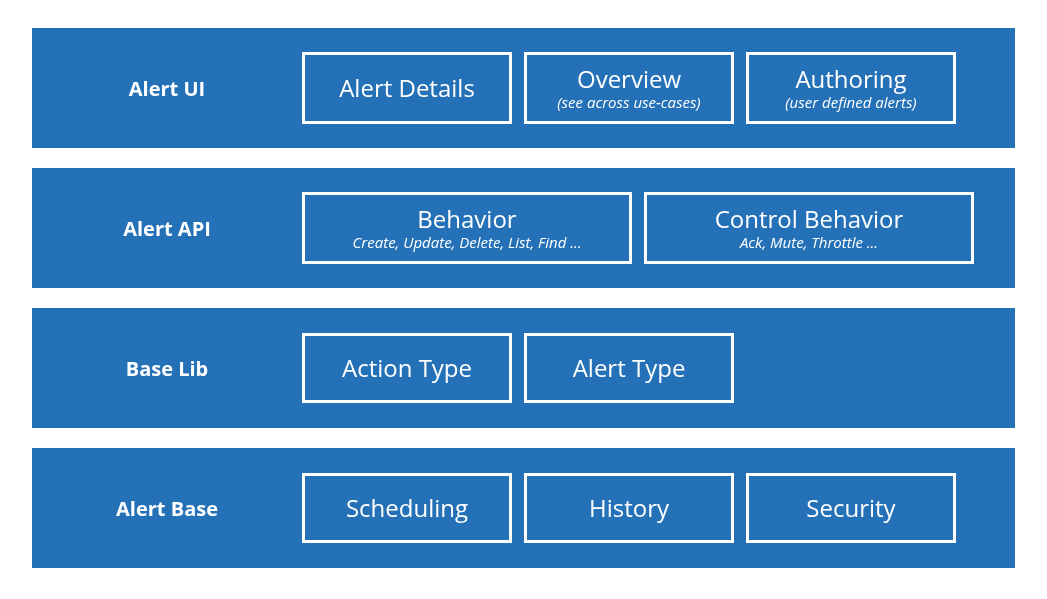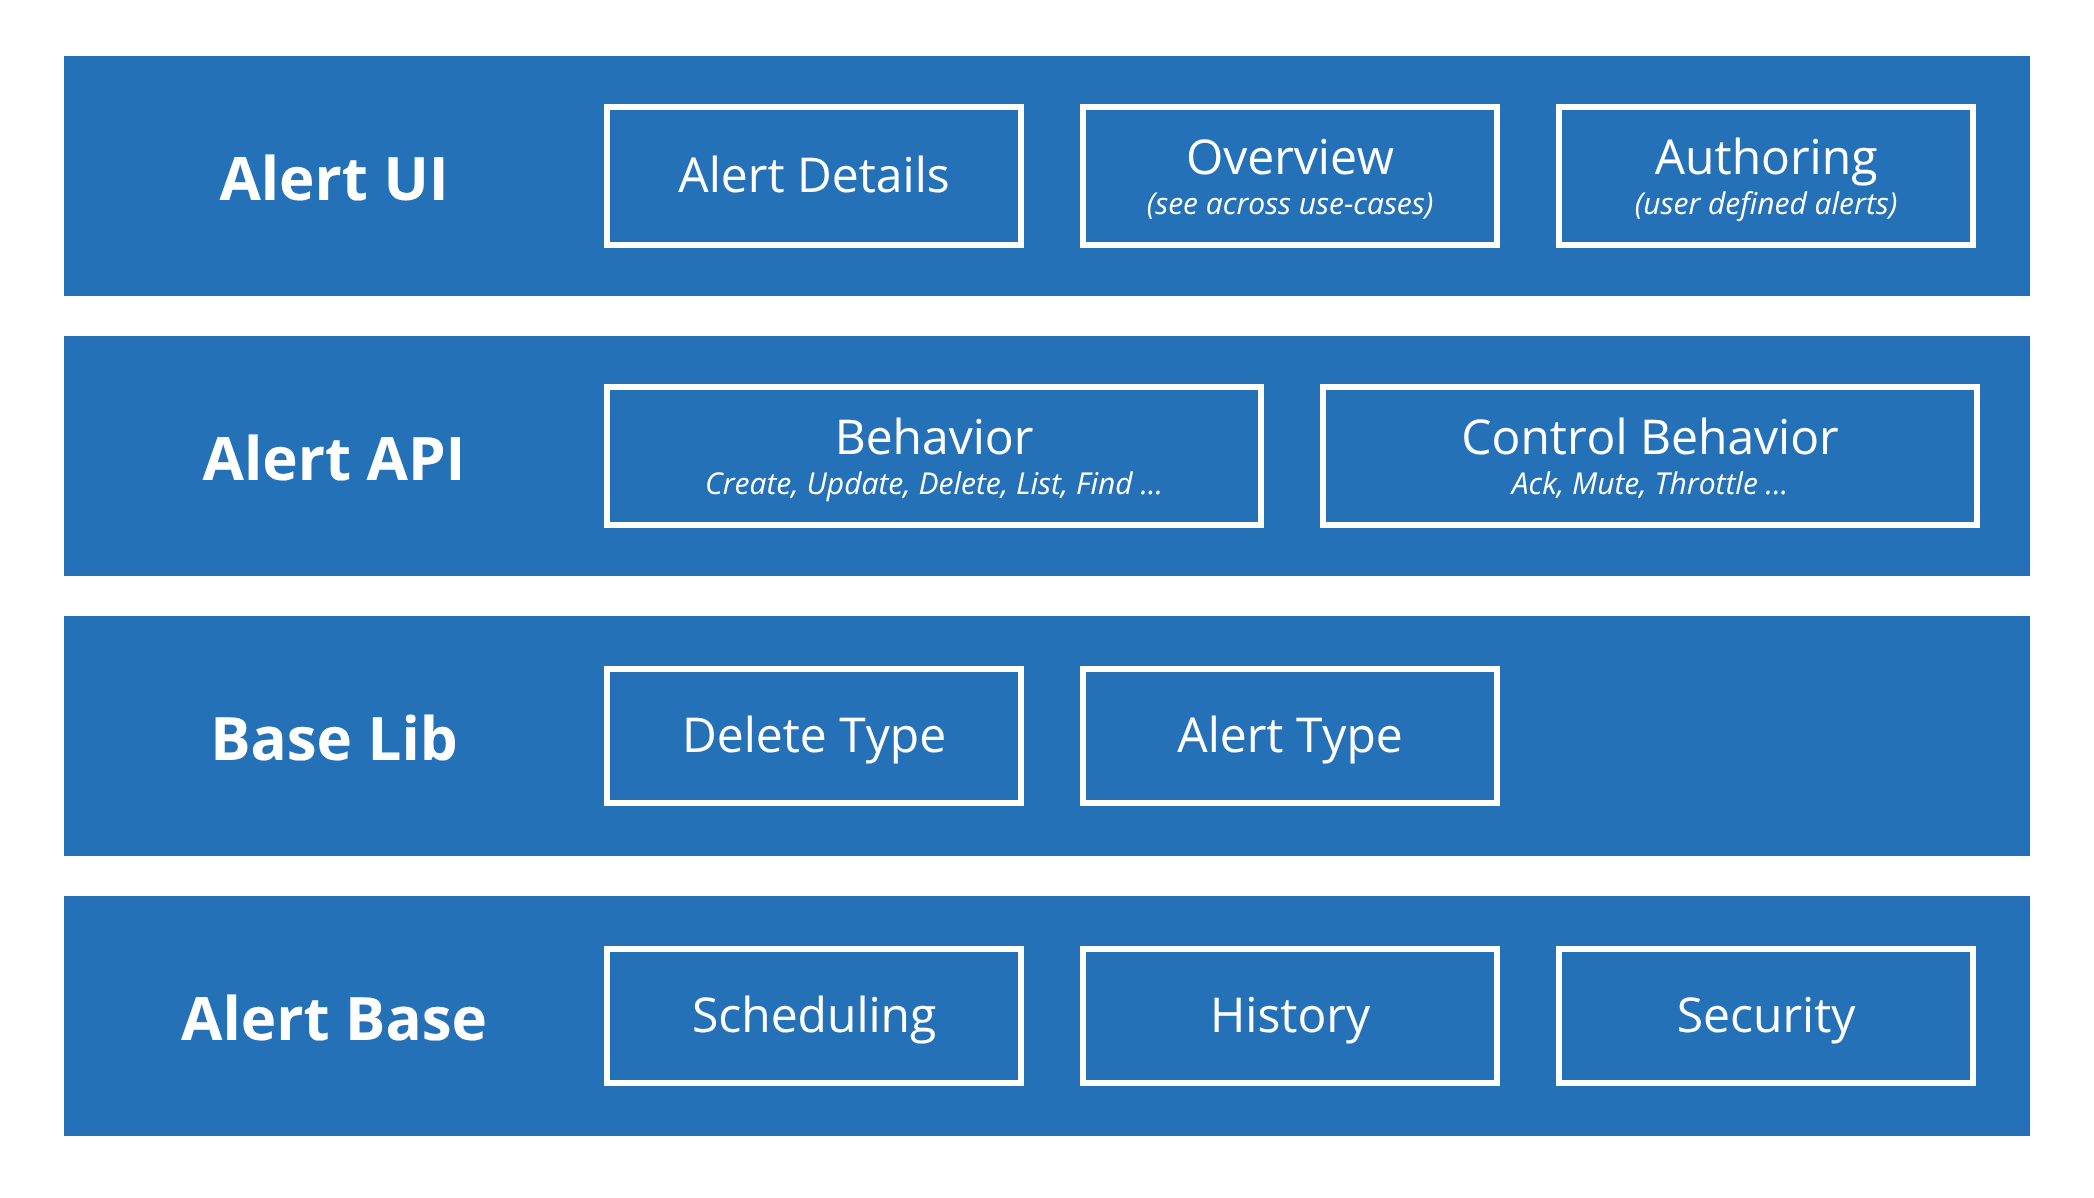--- a/index.html
+++ b/index.html
@@ -24,25 +24,25 @@
     align-items: center;
     padding: 22px 28px 22px 0;
     box-sizing: border-box;
     min-height: 120px;
   }
   .layer-label {
     width: 270px;
     flex: 0 0 270px;
     text-align: center;
     font-weight: 700;
-    font-size: 30px;
+    font-size: 20px;
   }
   .layer-items {
     display: flex;
-    gap: 28px;
+    gap: 12px;
     flex: 1 1 auto;
   }
   .box {
     border: 3px solid #ffffff;
     display: flex;
     flex-direction: column;
     align-items: center;
     justify-content: center;
     padding: 10px 14px;
     box-sizing: border-box;
@@ -100,21 +100,21 @@
         <div class="box-title">Control Behavior</div>
         <div class="box-sub">Ack, Mute, Throttle ...</div>
       </div>
     </div>
   </div>
 
   <div class="layer row-lib">
     <div class="layer-label">Base Lib</div>
     <div class="layer-items">
       <div class="box">
-        <div class="box-title">Delete Type</div>
+        <div class="box-title">Action Type</div>
       </div>
       <div class="box">
         <div class="box-title">Alert Type</div>
       </div>
     </div>
   </div>
 
   <div class="layer row-base">
     <div class="layer-label">Alert Base</div>
     <div class="layer-items">

